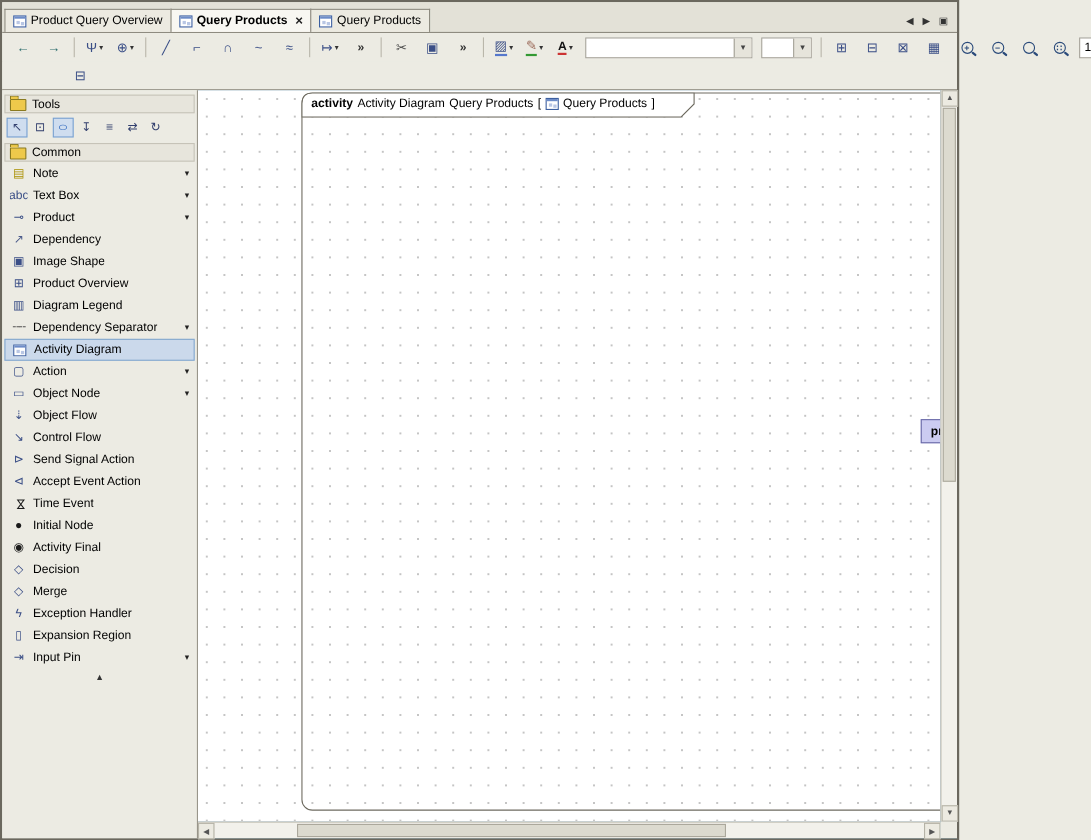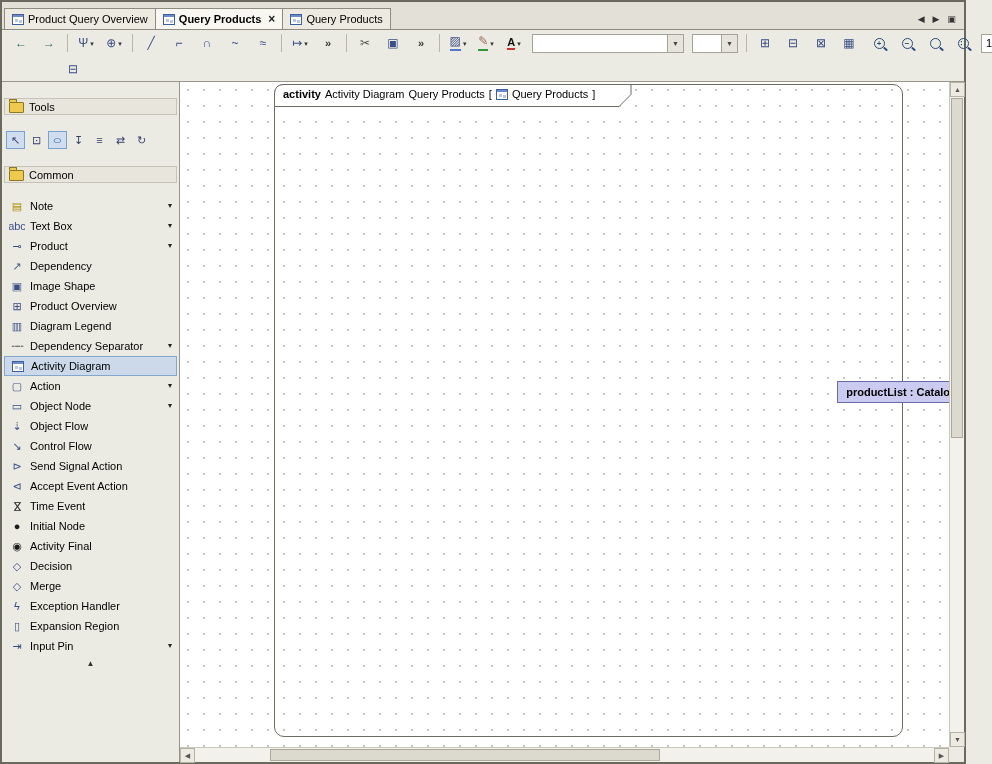--- a/index.html
+++ b/index.html
@@ -1,17 +1,17 @@
 <!DOCTYPE html>
 <html><head>
 <meta charset="utf-8">
 <style>
   html,body{margin:0;padding:0}
   body{width:992px;height:764px;font-family:"Liberation Sans",sans-serif;font-size:11px;color:#000;background:#ECEBE3;overflow:hidden}
-  #window{width:966px;height:764px;box-sizing:border-box;border:2px solid #6b685e;display:flex;flex-direction:column;background:#ECEBE3}
+  #window{width:872px;height:764px;box-sizing:border-box;border:2px solid #6b685e;display:flex;flex-direction:column;background:#ECEBE3}
 
   
   #tabbar{height:25px;flex:none;display:flex;align-items:flex-end;background:#E3E1D7;border-bottom:1px solid #8e8b80;padding:2px 2px 0 2px}
   #tabs{display:flex;align-items:flex-end}
   .tab{display:flex;align-items:center;gap:4px;padding:3px 7px;border:1px solid #8e8b80;border-bottom:none;background:#ECEAE1;white-space:nowrap;margin-right:-1px;height:21px;box-sizing:border-box;cursor:default}
   .tab.active{background:#F8F7F2;font-weight:bold}
   .tab .close{font-weight:bold;font-size:12px;line-height:1;margin-left:3px;color:#222}
   #tab-controls{margin-left:auto;display:flex;align-items:center;gap:8px;padding:0 6px 5px;color:#333;font-size:9px}
   .tab-ctl{display:inline-flex;align-items:center;justify-content:center}
 
@@ -36,21 +36,21 @@
   .mag::after{content:"";position:absolute;width:5px;height:2px;background:#2a4a7a;right:-4px;bottom:-2px;transform:rotate(40deg);border-radius:1px}
   .font-color-glyph{font-weight:bold;color:#111;font-size:11px;border-bottom:2px solid #c33;line-height:1.1}
   .fill-color-glyph{border-bottom:2px solid #5577cc;line-height:1.1}
   .line-color-glyph{border-bottom:2px solid #393;line-height:1.1;color:#965}
 
   
   #main{flex:1;display:flex;min-height:0;border-top:1px solid #98958a}
 
   
   #palette{width:178px;flex:none;background:#ECEBE3;border-right:1px solid #98958a;box-sizing:border-box;padding-top:3px;overflow:hidden}
-  .p-header{height:17px;display:flex;align-items:center;gap:5px;padding:0 4px;margin:13px 2px;background:#E7E5DC;border:1px solid #C6C3B8;box-sizing:border-box}
+  .p-header{height:17px;display:flex;align-items:center;gap:5px;padding:0 4px;margin:1px 2px;background:#E7E5DC;border:1px solid #C6C3B8;box-sizing:border-box}
   .folder{width:13px;height:9px;background:#EEC94B;border:1px solid #8a7a20;position:relative;flex:none;border-radius:1px;margin-top:2px}
   .folder::before{content:"";position:absolute;top:-4px;left:-1px;width:6px;height:2px;background:#EEC94B;border:1px solid #8a7a20;border-bottom:none;border-radius:1px 1px 0 0}
   #tool-row{display:flex;gap:2px;padding:3px 4px 4px}
   .tool-btn{width:19px;height:18px;display:flex;align-items:center;justify-content:center;font-size:11px;color:#33406e;border:1px solid transparent;box-sizing:border-box}
   .tool-btn.selected{background:#CFDDEF;border:1px solid #7AA2D0}
   .p-item{height:20px;display:flex;align-items:center;gap:5px;padding:0 5px;margin:0 2px;box-sizing:border-box;cursor:default}
   .p-item.selected{background:#CBD9EB;border:1px solid #84A8CE}
   .ic{width:16px;flex:none;display:inline-flex;justify-content:center;align-items:center;font-size:11px;overflow:hidden}
   .p-item .glyph{color:#3b4f87;font-size:11px}
   .abc{font-size:8px;color:#444;letter-spacing:0}

